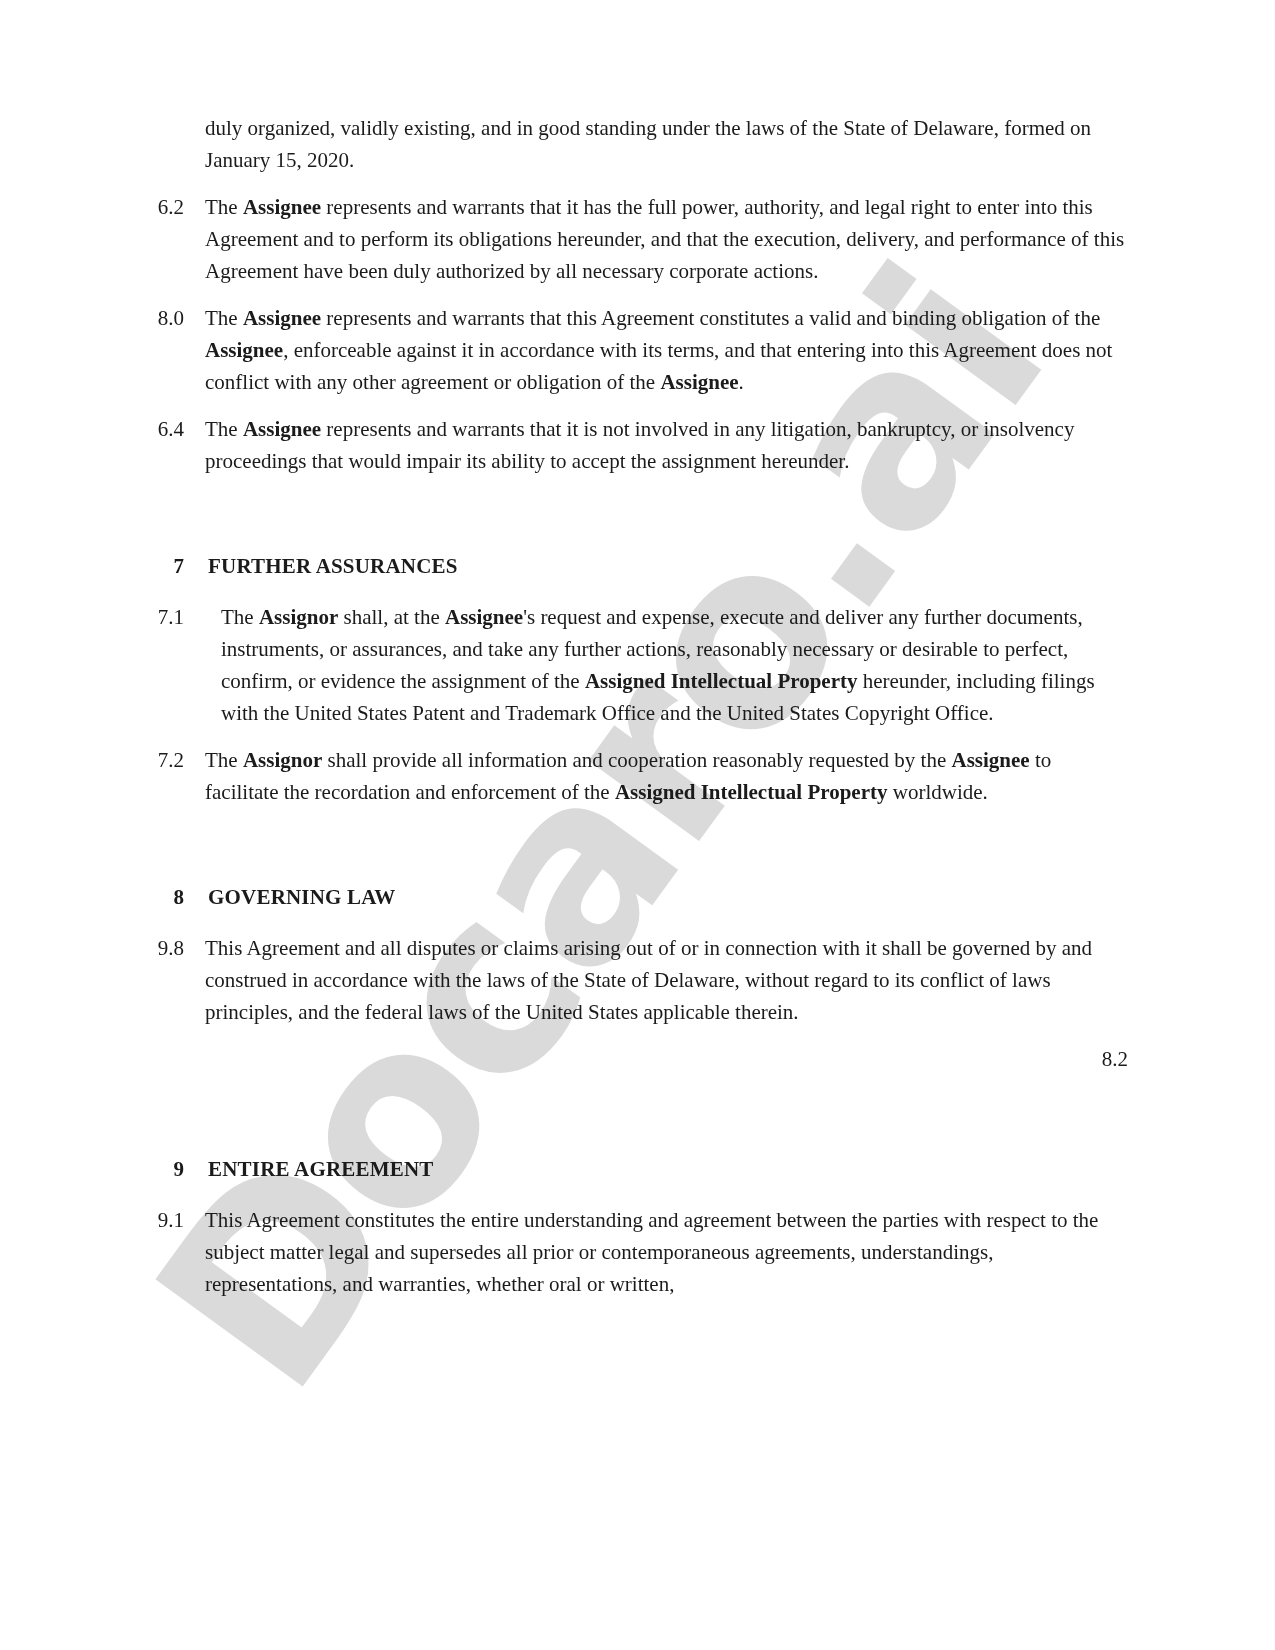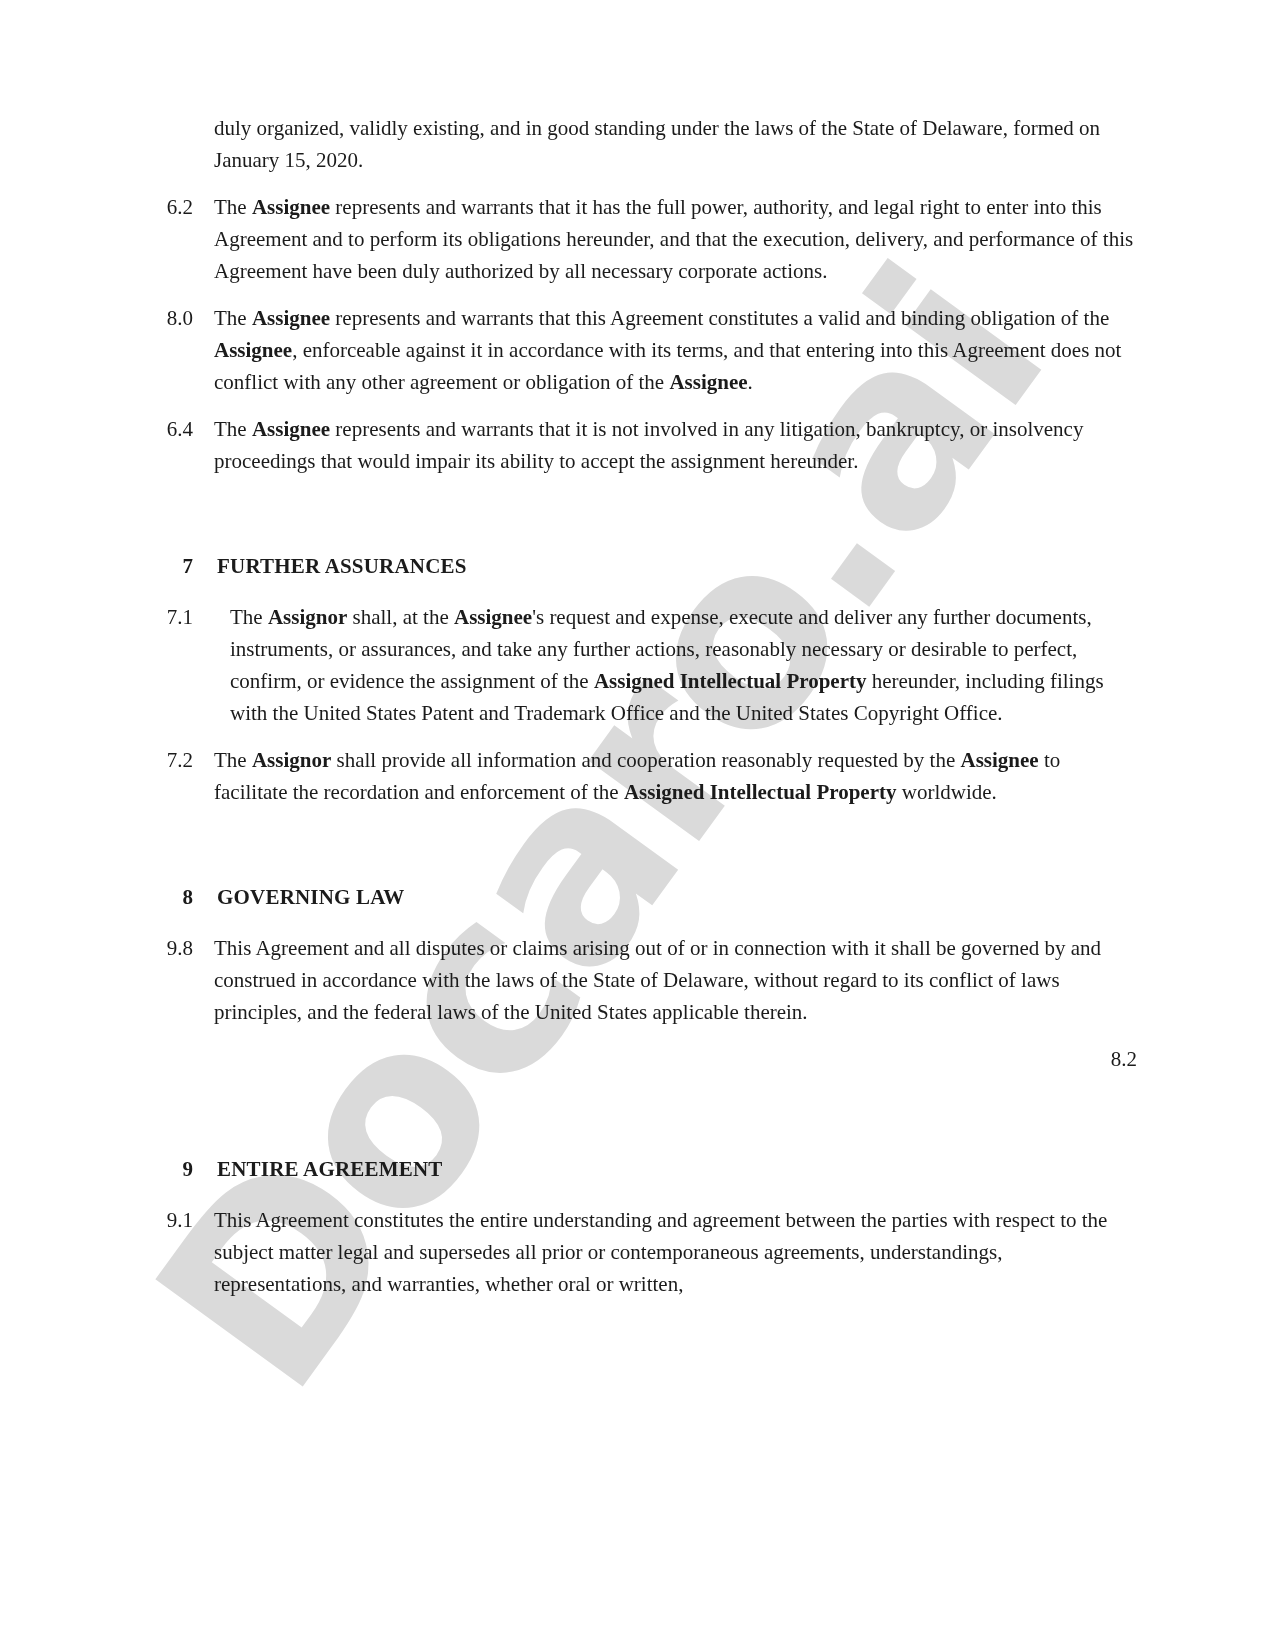--- a/index.html
+++ b/index.html
@@ -26,21 +26,21 @@
     font-size: 250px;
     letter-spacing: -5px;
     color: #dadada;
     white-space: nowrap;
     z-index: 0;
     pointer-events: none;
     user-select: none;
   }
   .doc {
     position: absolute;
-    left: 156px;
+    left: 147px;
     top: 112px;
     width: 981px; 
     z-index: 1;
     font-size: 21px;
     line-height: 32px;
   }
   .row {
     display: flex;
     margin: 0;
   }

